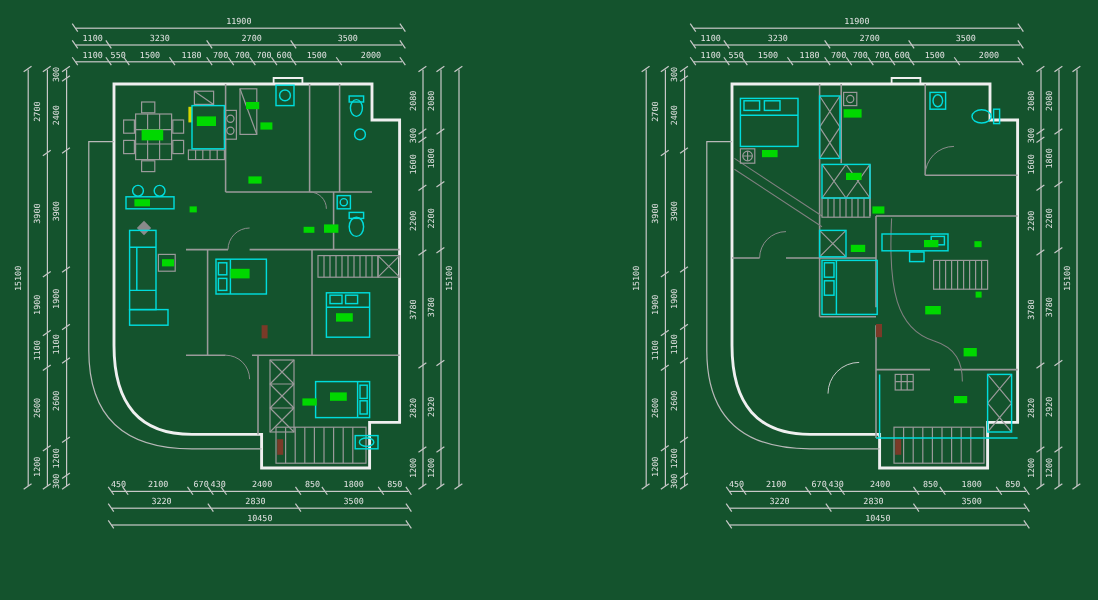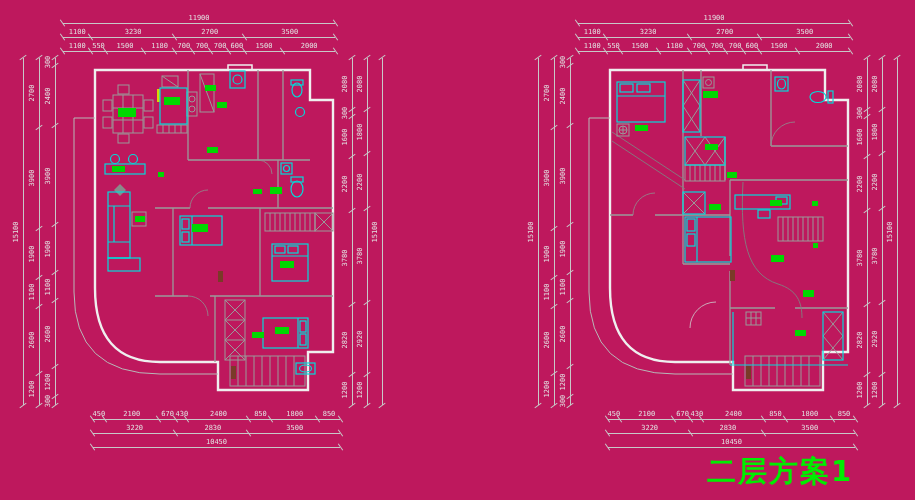--- a/index.html
+++ b/index.html
@@ -1,24 +1,24 @@
 <!DOCTYPE html>
 <html><head>
 <meta charset="utf-8">
 <style>
   html,body{margin:0;padding:0;background:#000;}
-  #canvas{position:relative;width:915px;height:500px;background:#be185d;overflow:hidden;
+  #canvas{position:relative;width:915px;height:500px;background:#14532d;overflow:hidden;
           font-family:"DejaVu Sans Mono","Liberation Mono",monospace;}
   .plan-group{position:absolute;top:0;width:400px;height:500px;}
   #plan1{left:0;} #plan2{left:515px;}
 
   
   .strip{position:absolute;}
   .strip-top{left:63px;top:12px;width:272px;height:40px;display:flex;flex-direction:column;justify-content:space-between;}
-  .strip-bottom{left:93px;top:408px;width:247px;height:40px;display:flex;flex-direction:column;justify-content:space-between;}
+  .strip-bottom{left:93px;top:398px;width:247px;height:40px;display:flex;flex-direction:column;justify-content:space-between;}
   .hrow{position:relative;height:12px;display:flex;}
   .hseg{position:relative;border-bottom:1px solid #c8c8c8;}
   .hseg::before{content:"";position:absolute;left:-1px;bottom:-4px;width:1px;height:8px;background:#c8c8c8;transform:rotate(-35deg);}
   .hseg.last::after{content:"";position:absolute;right:-1px;bottom:-4px;width:1px;height:8px;background:#c8c8c8;transform:rotate(-35deg);}
   .hseg>span{position:absolute;left:50%;bottom:1px;transform:translateX(-50%);font-size:7px;line-height:7px;color:#e2e2e2;white-space:nowrap;}
 
   .strip-left{left:8px;top:58px;width:48px;height:347px;display:flex;}
   .strip-right{left:338px;top:58px;width:45px;height:347px;display:flex;}
   .vcol{position:relative;width:16px;height:100%;display:flex;flex-direction:column;}
   .strip-right .vcol{width:15px;}
@@ -634,16 +634,15 @@
       <rect x="134" y="148" width="12" height="6"></rect>
       <rect x="195" y="144" width="12" height="6"></rect>
       <rect x="237" y="145" width="6" height="5"></rect>
       <rect x="238" y="187" width="5" height="5"></rect>
       <rect x="196" y="199" width="13" height="7"></rect>
       <rect x="228" y="234" width="11" height="7"></rect>
       <rect x="220" y="274" width="11" height="6"></rect>
     </g>
   </svg>
 
-  <div class="caption">二层方案1</div>
 </div>
 
 </div>
 
 </body></html>

